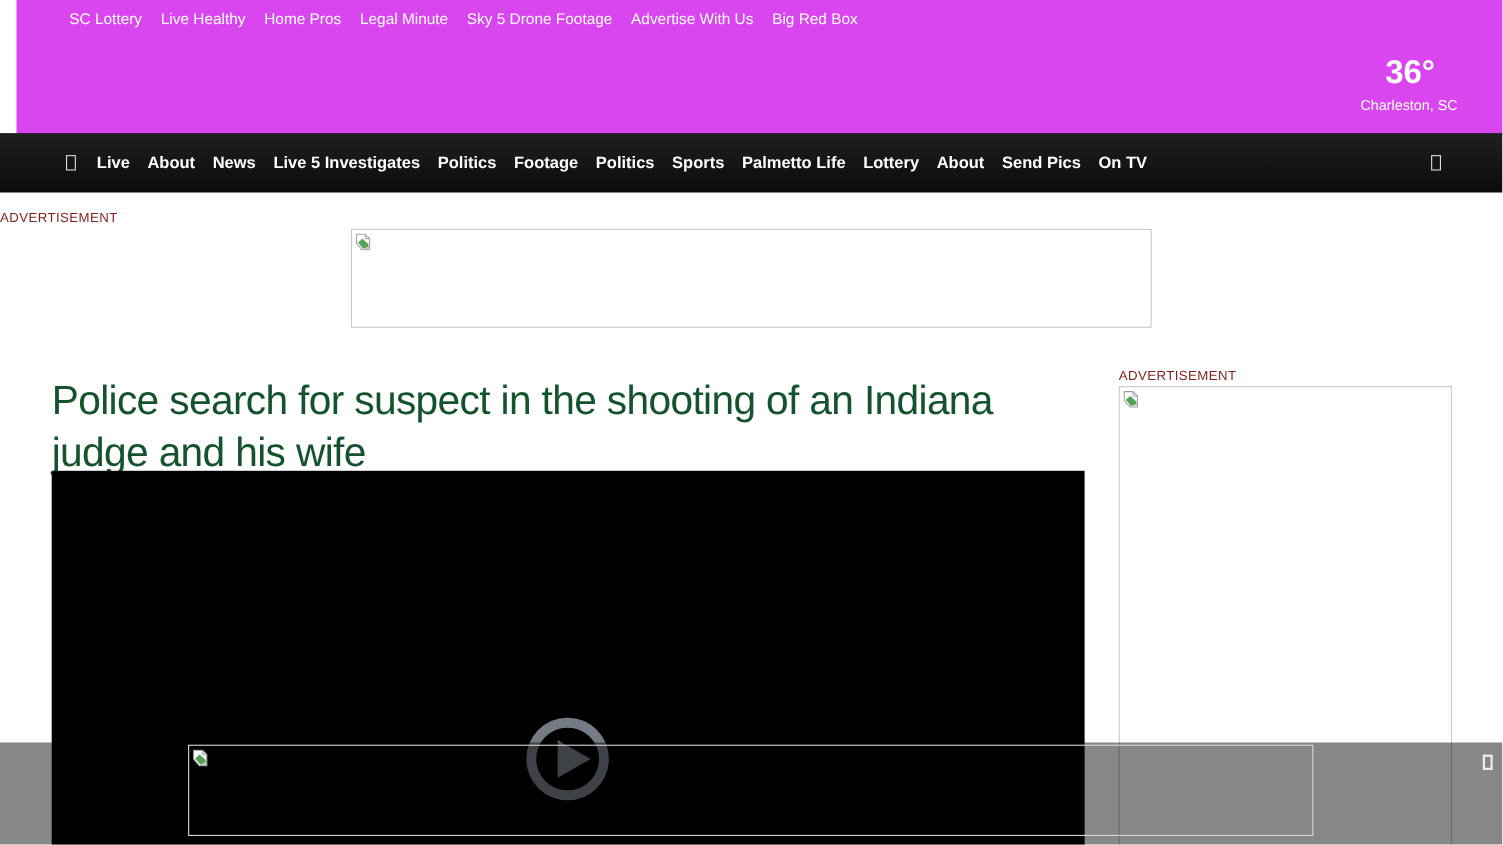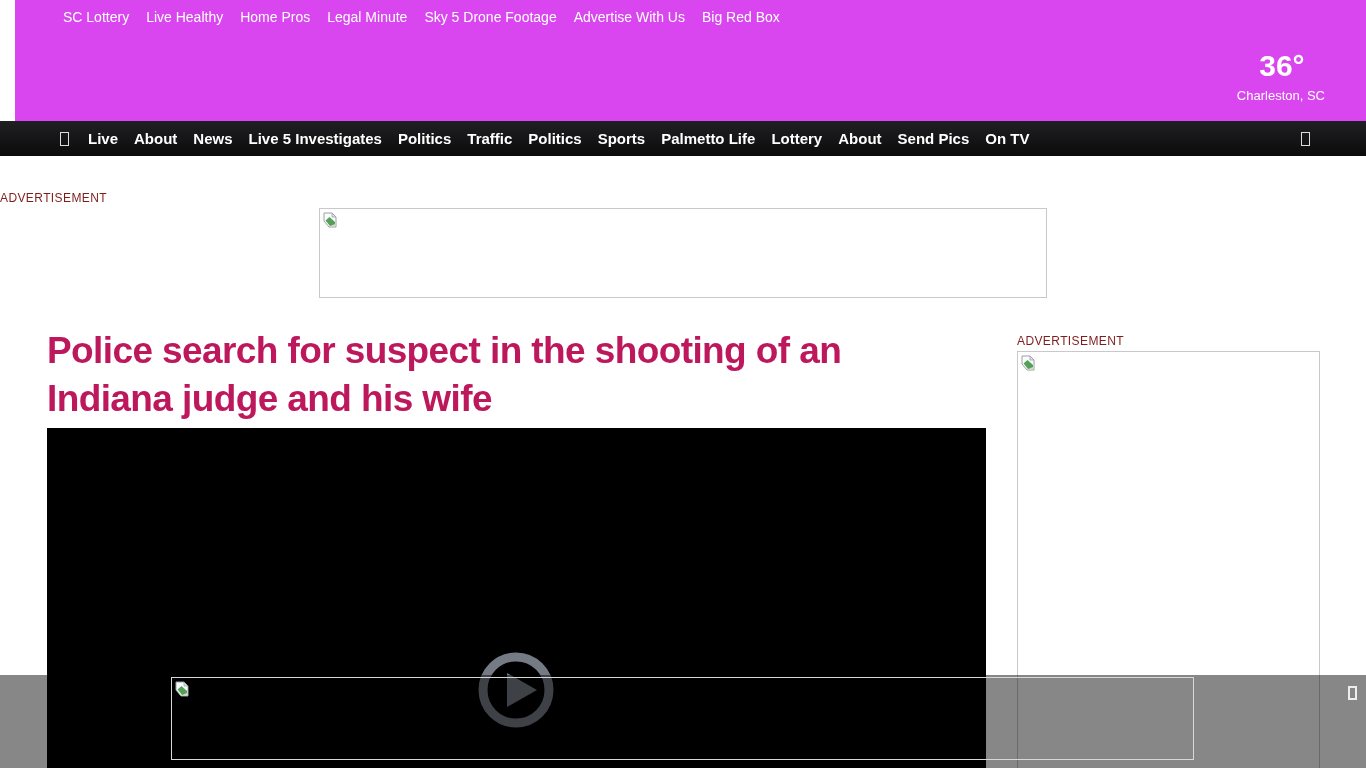--- a/index.html
+++ b/index.html
@@ -8,41 +8,41 @@
 
   
   .site-header { position:absolute; top:0; left:15px; width:1366px; height:123px; background:#d946ef; }
   .top-links { position:absolute; top:9px; left:48px; display:flex; gap:17px; }
   .top-links a { color:#fff; font-size:14px; text-decoration:none; white-space:nowrap; cursor:pointer; }
   .weather { position:absolute; top:50px; right:54px; text-align:center; color:#fff; }
   .weather .temp { font-size:30px; font-weight:bold; line-height:32px; }
   .weather .loc  { font-size:13px; margin-top:6px; margin-right:2px; }
 
   
-  .main-nav { position:absolute; top:121px; left:0; width:1366px; height:35px;
+  .main-nav { position:absolute; top:121px; left:0; width:1366px; height:54px;
               background:linear-gradient(#202023, #0b0b0c);
               display:flex; align-items:center; padding-left:60px; }
   .main-nav a { color:#fff; font-size:15px; font-weight:bold; text-decoration:none;
                 margin-right:16px; white-space:nowrap; cursor:pointer; }
   .glyph-box { display:inline-block; width:9px; height:14px; border:1px solid #dcdcdc; cursor:pointer; }
   .main-nav .menu-glyph   { margin-right:19px; }
   .main-nav .search-glyph { margin-left:auto; margin-right:56px; }
 
   
   .ad-label { position:absolute; color:#7f1d1d; font-size:12px; letter-spacing:0.4px; text-align:left; }
   .top-ad-label     { top:191px; left:0; width:1366px; }
   .top-ad-box       { position:absolute; top:208px; left:319px; width:728px; height:90px; border:1px solid #c9c9c9; background:#fff; }
   .sidebar-ad-label { top:334px; left:1017px; width:303px; }
   .sidebar-ad-box   { position:absolute; top:351px; left:1017px; width:303px; height:600px; border:1px solid #c9c9c9; background:#fff; }
   .broken-img { position:absolute; top:3px; left:3px; }
 
   
-  .headline { position:absolute; top:327px; left:47px; width:920px;
-              font-size:37px; line-height:48px; font-weight:bold; letter-spacing:-0.6px;
-              color:#be185d; }
+  .headline { position:absolute; top:340px; left:47px; width:920px;
+              font-size:37px; line-height:48px; font-weight:normal; letter-spacing:-0.6px;
+              color:#14532d; }
   .video-player { position:absolute; top:428px; left:47px; width:939px; height:340px; background:#000; cursor:pointer; }
   .play-btn { position:absolute; left:427px; top:220px; width:84px; height:84px; cursor:pointer; }
 
   
   .bottom-overlay { position:absolute; top:675px; left:0; width:1366px; height:93px;
                     background:rgba(0,0,0,0.47); }
   .overlay-ad-box { position:absolute; top:2px; left:171px; width:1023px; height:83px;
                     border:1px solid #d8d8d8; background:transparent; }
   .overlay-close  { position:absolute; top:11px; right:9px; width:9px; height:14px;
                     border:2px solid #ededed; background:transparent; cursor:pointer; }
@@ -68,21 +68,21 @@
     </div>
   </header>
 
   <nav class="main-nav">
     <span class="glyph-box menu-glyph"></span>
     <a>Live</a>
     <a>About</a>
     <a>News</a>
     <a>Live 5 Investigates</a>
     <a>Politics</a>
-    <a>Traffic</a>
+    <a>Footage</a>
     <a>Politics</a>
     <a>Sports</a>
     <a>Palmetto Life</a>
     <a>Lottery</a>
     <a>About</a>
     <a>Send Pics</a>
     <a>On TV</a>
     <span class="glyph-box search-glyph"></span>
   </nav>
 

